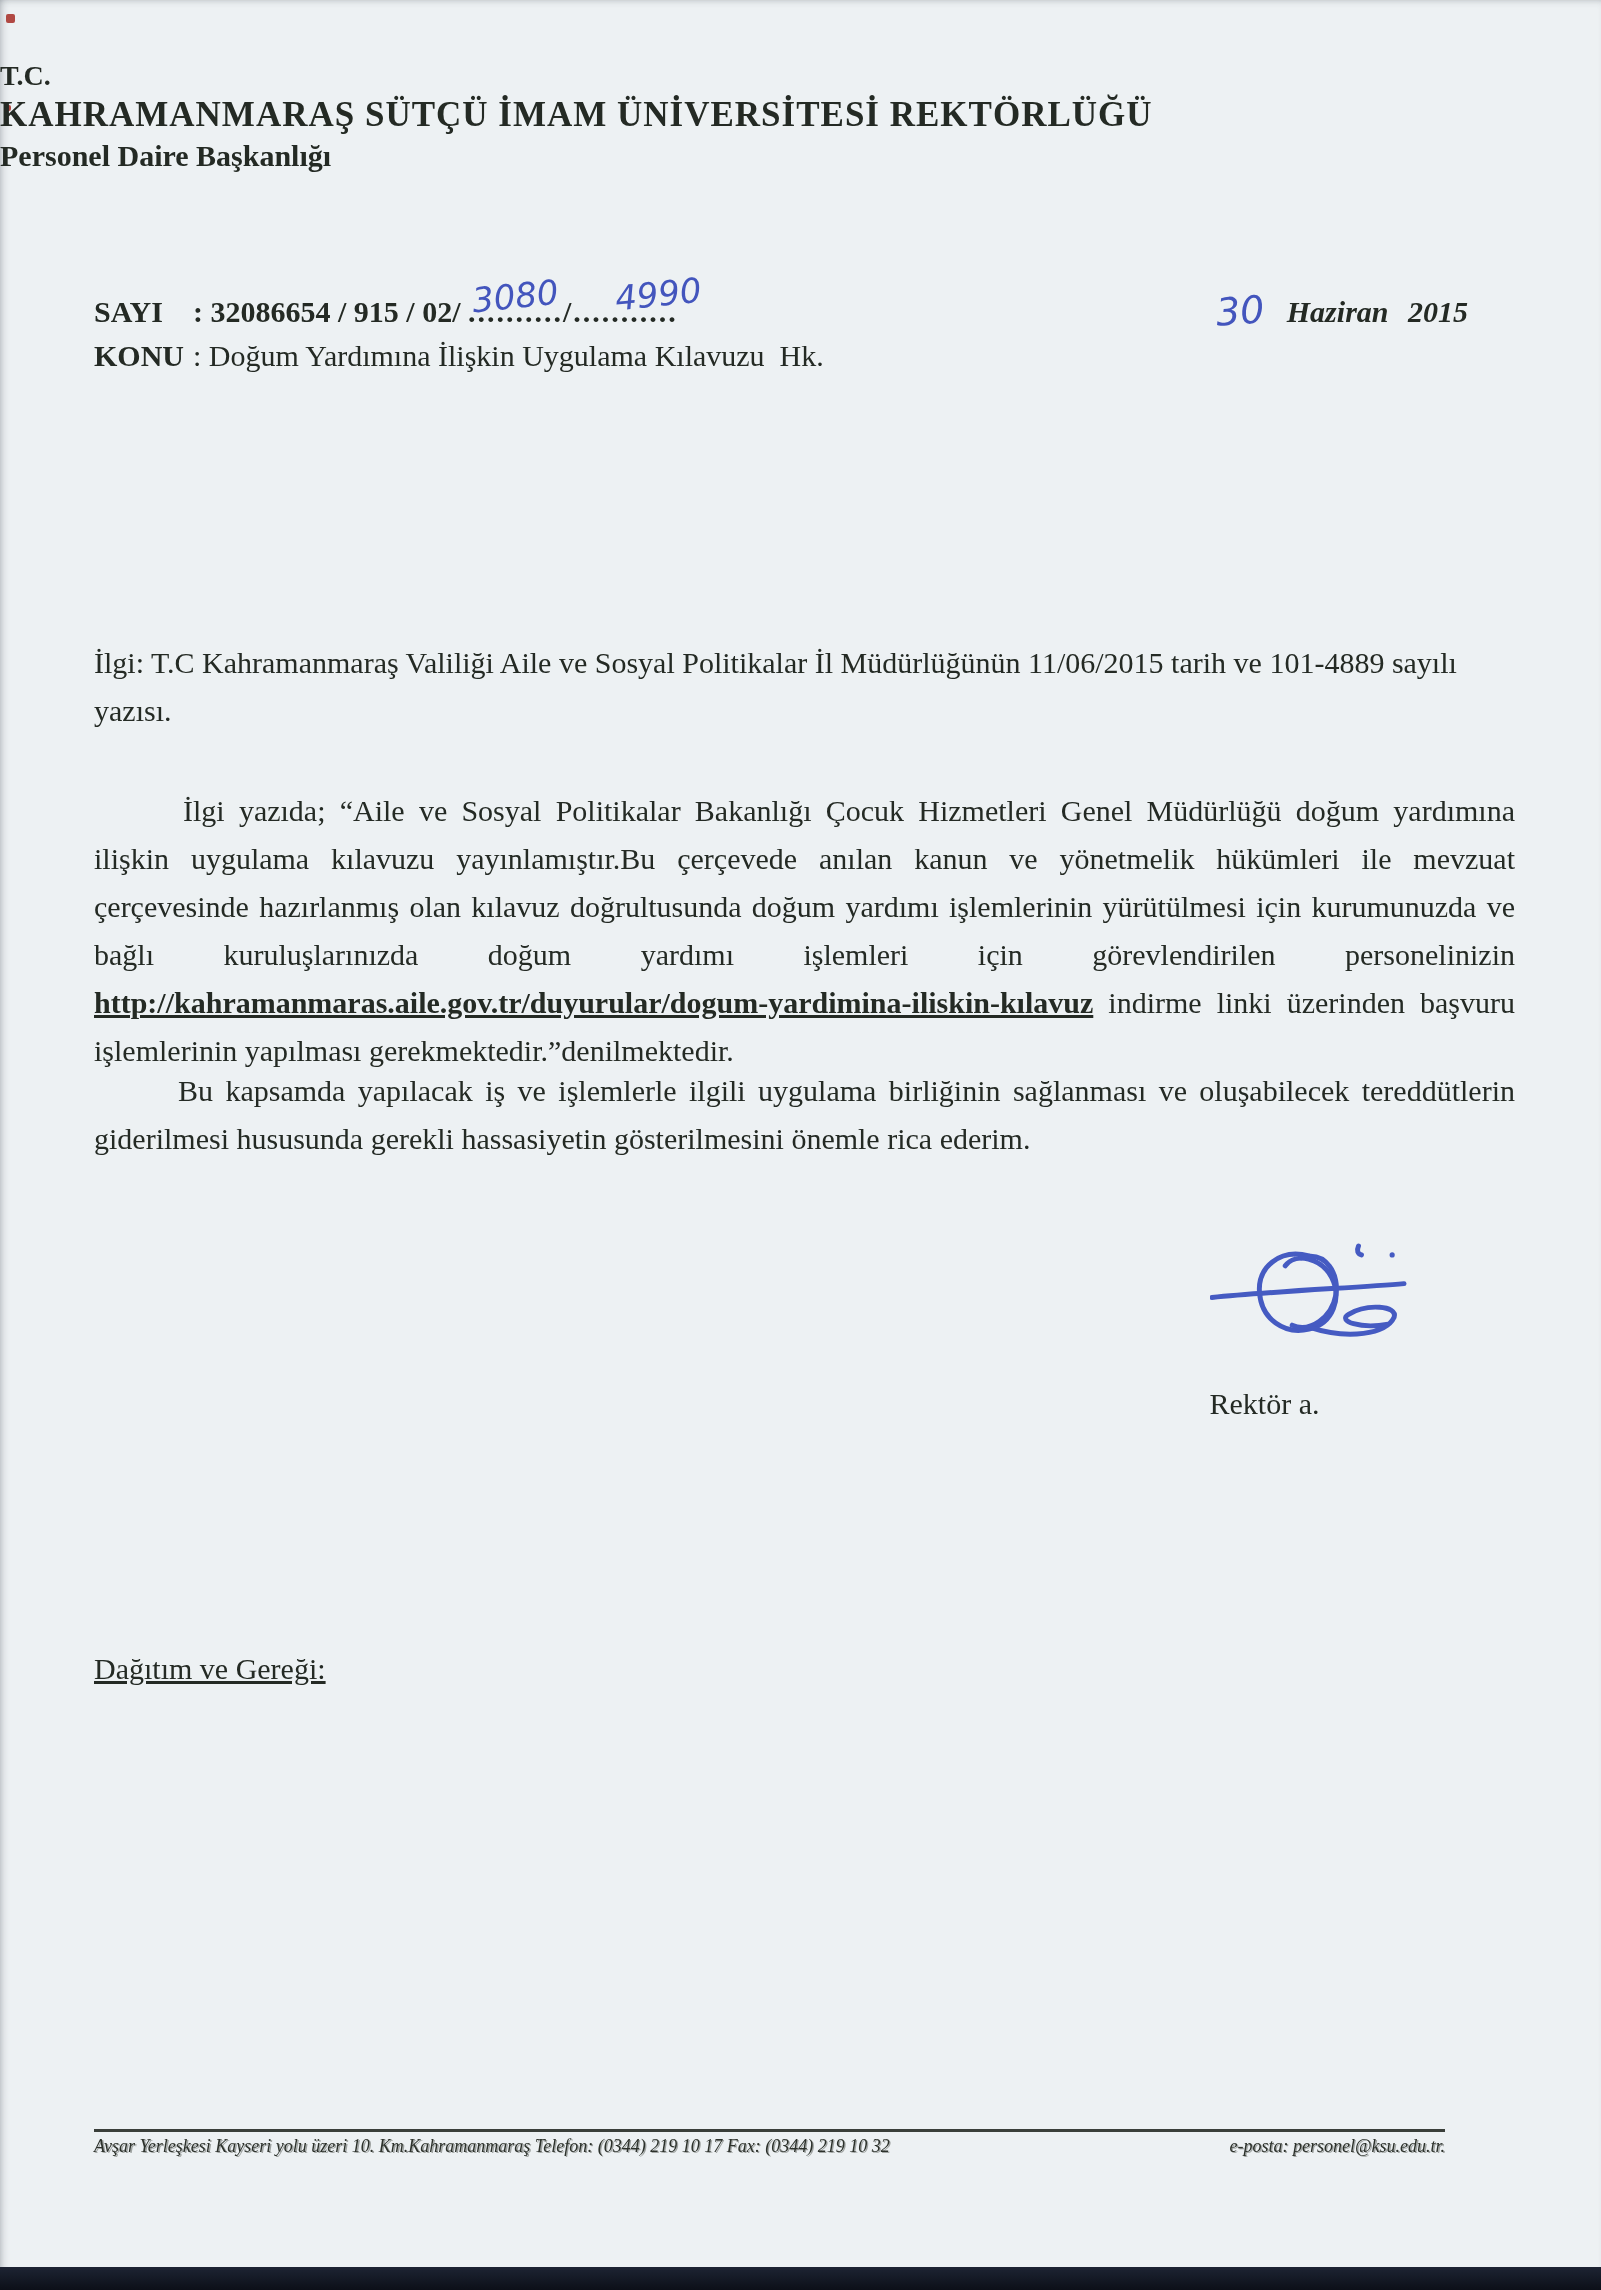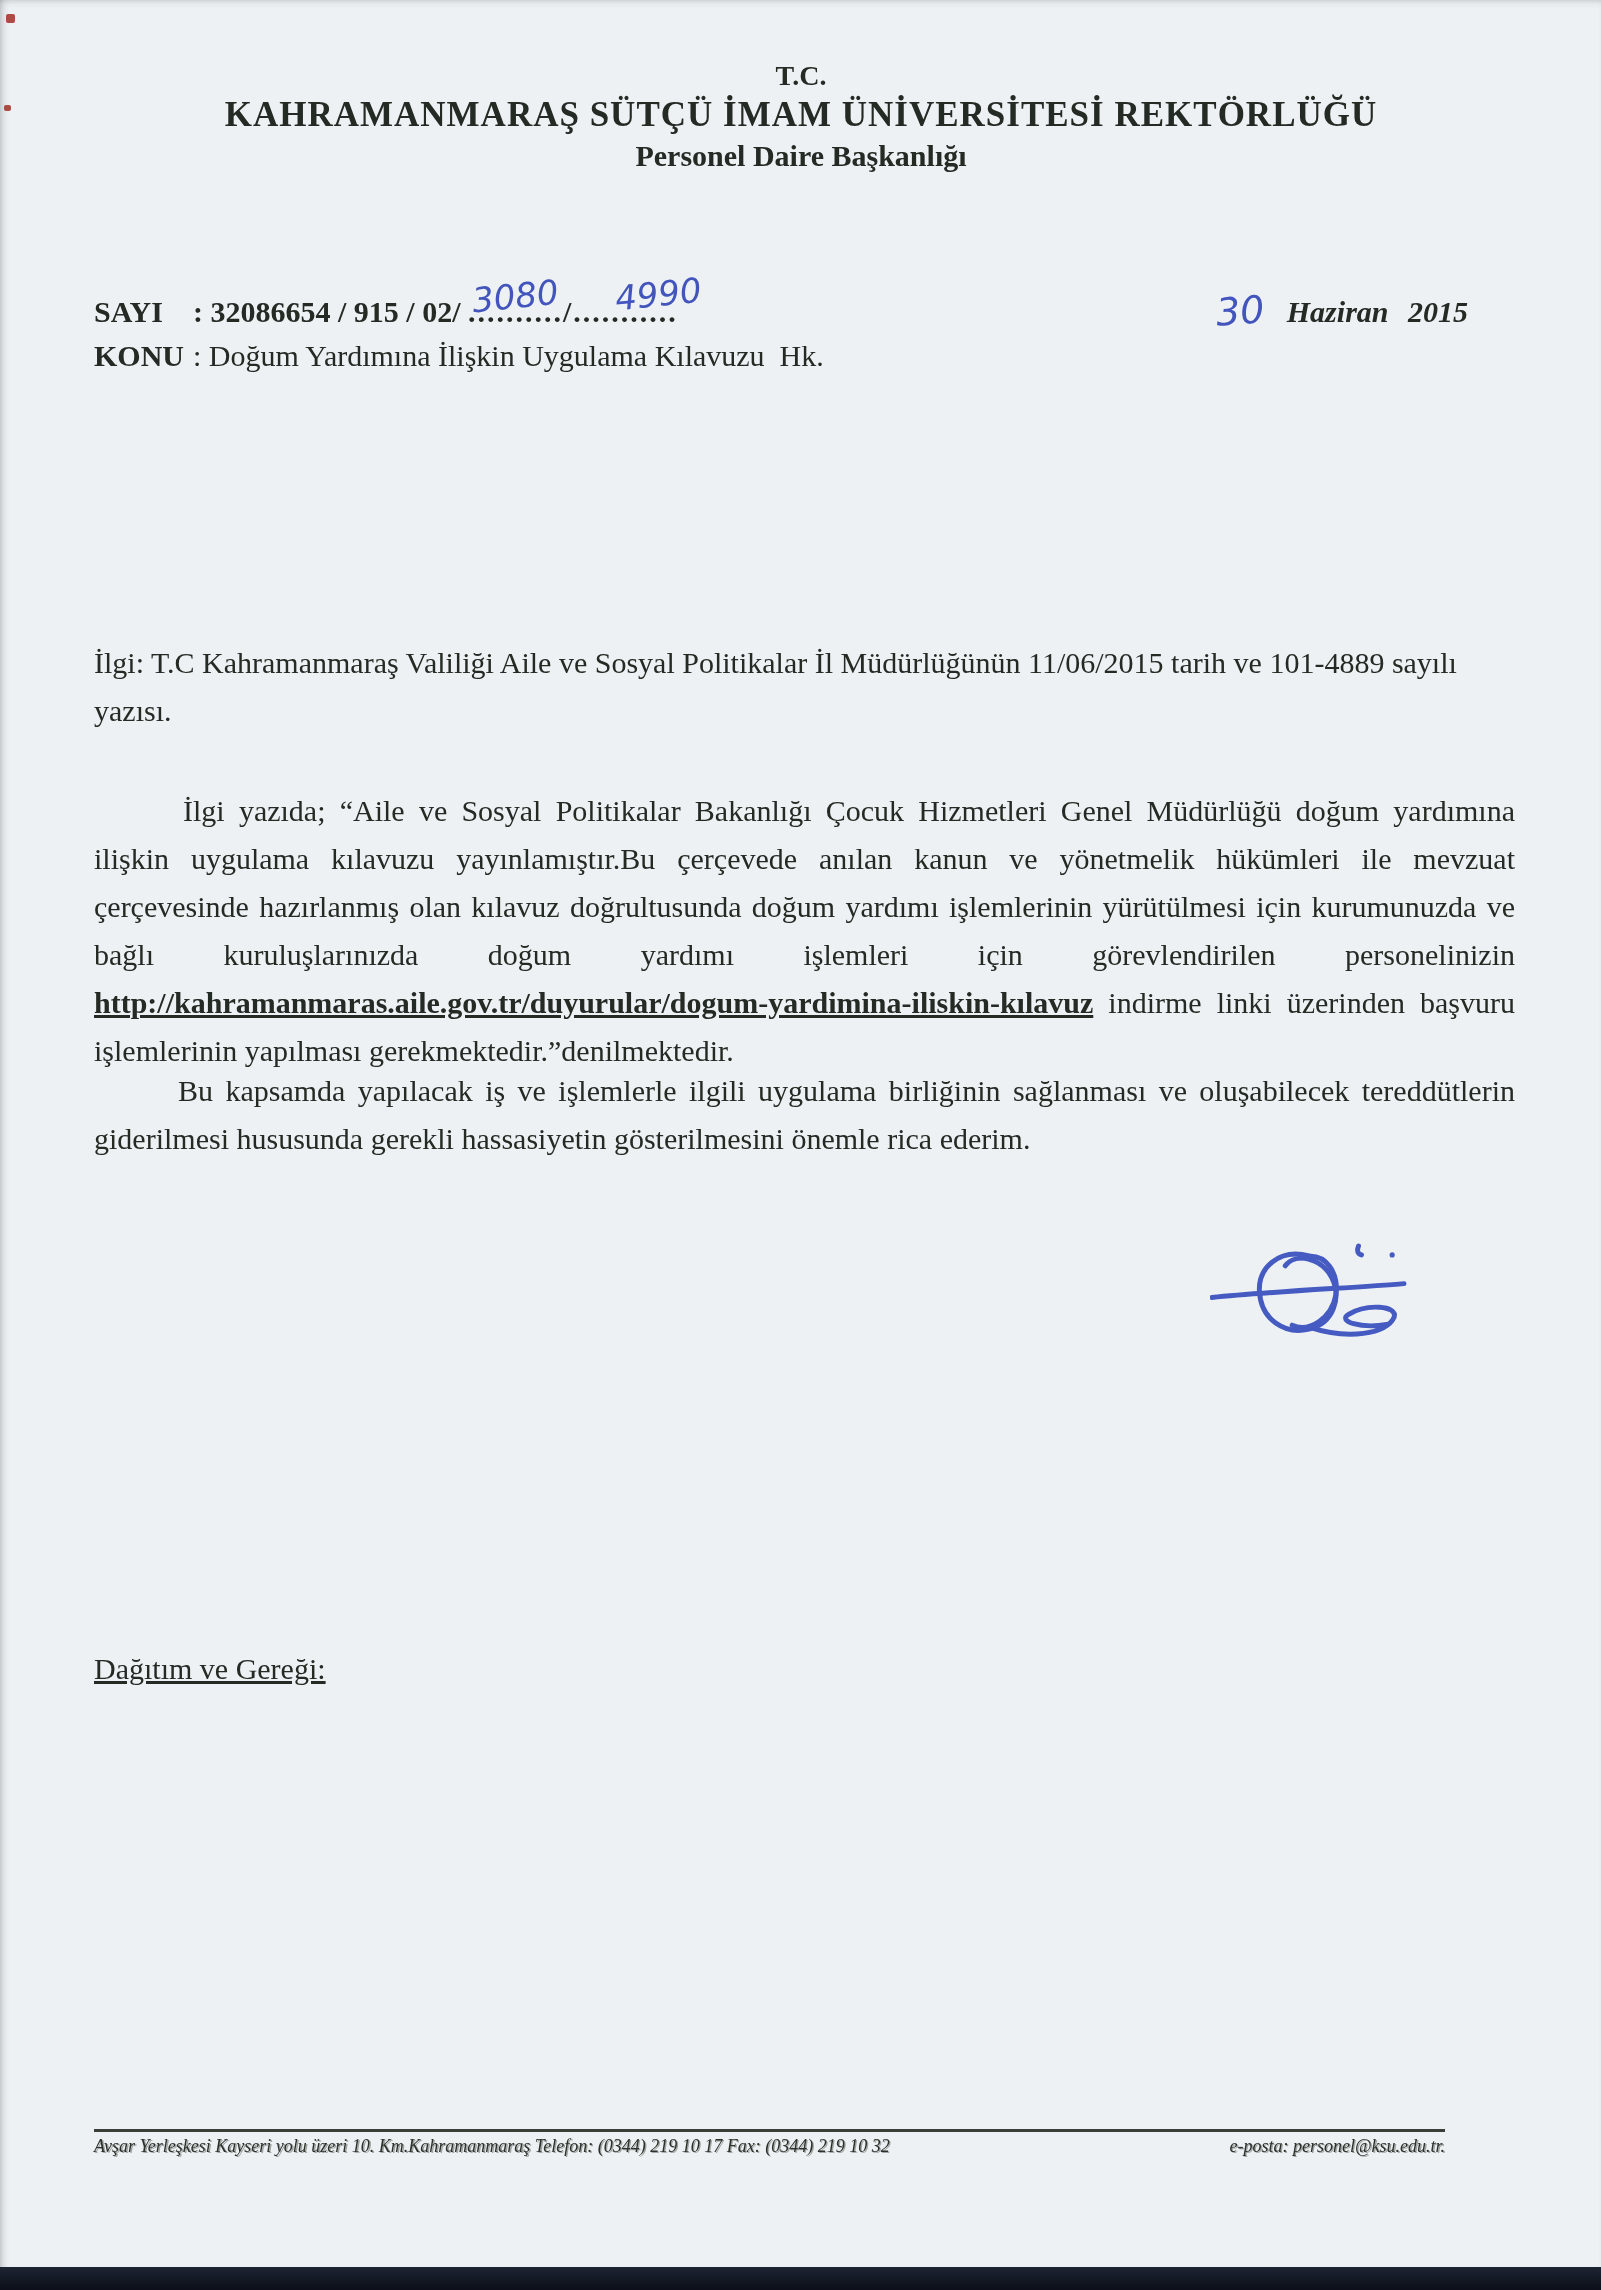--- a/index.html
+++ b/index.html
@@ -6,21 +6,21 @@
   .page{
     position:relative;
     width:1602px;height:2291px;
     background:#edf1f3;
     font-family:"Liberation Serif", serif;
     color:#242a24;
     overflow:hidden;
     box-shadow:inset 6px 0 10px -6px rgba(40,50,60,.35), inset 0 4px 8px -5px rgba(40,50,60,.3);
   }
   
-  .letterhead{position:absolute;top:59px;left:0;width:100%;text-align:center;}
+  .letterhead{position:absolute;top:59px;left:0;width:100%;text-align:left;}
   .lh1{font-size:28px;font-weight:bold;line-height:34px;}
   .lh2{font-size:35px;font-weight:bold;line-height:44px;letter-spacing:1px;}
   .lh3{font-size:30px;font-weight:bold;line-height:38px;}
   
   .meta{position:absolute;top:287px;left:94px;right:94px;font-size:30px;line-height:44px;}
   .meta-row{display:flex;align-items:baseline;}
   .meta-label{font-weight:bold;width:99px;display:inline-block;}
   .meta-val{font-weight:bold;white-space:pre;}
   .konu-val{font-weight:normal;}
   .dotline{position:relative;display:inline-block;font-weight:bold;}
@@ -107,20 +107,21 @@
       <path d="M100 18 C 70 10, 48 30, 50 55 C 52 82, 75 98, 100 92 C 125 86, 133 60, 123 40 C 113 20, 86 14, 76 28"></path>
       <path d="M 92 20 C 118 12, 131 38, 127 58 C 123 80, 101 96, 83 88"></path>
       <path d="M 2 60 C 60 54, 150 50, 196 46"></path>
       <path d="M 100 90 C 140 103, 178 97, 186 80 C 190 68, 158 66, 140 77 C 128 84, 152 92, 180 87"></path>
       <path d="M 150 8 Q 147 15, 153 17"></path>
       <circle cx="184" cy="17" r="2.6" fill="#3d53c0" stroke="none"></circle>
     </g>
   </svg>
 
   <div class="sig-block">
+    <div>Rektör a.</div>
   </div>
 
   <div class="dist">
     <div class="dist-head">Dağıtım ve Gereği:</div>
   </div>
 
   <div class="footer">
     <span>Avşar Yerleşkesi Kayseri yolu üzeri 10. Km.Kahramanmaraş  Telefon: (0344) 219 10 17   Fax: (0344) 219 10 32</span>
     <span>e-posta: personel@ksu.edu.tr.</span>
   </div>

